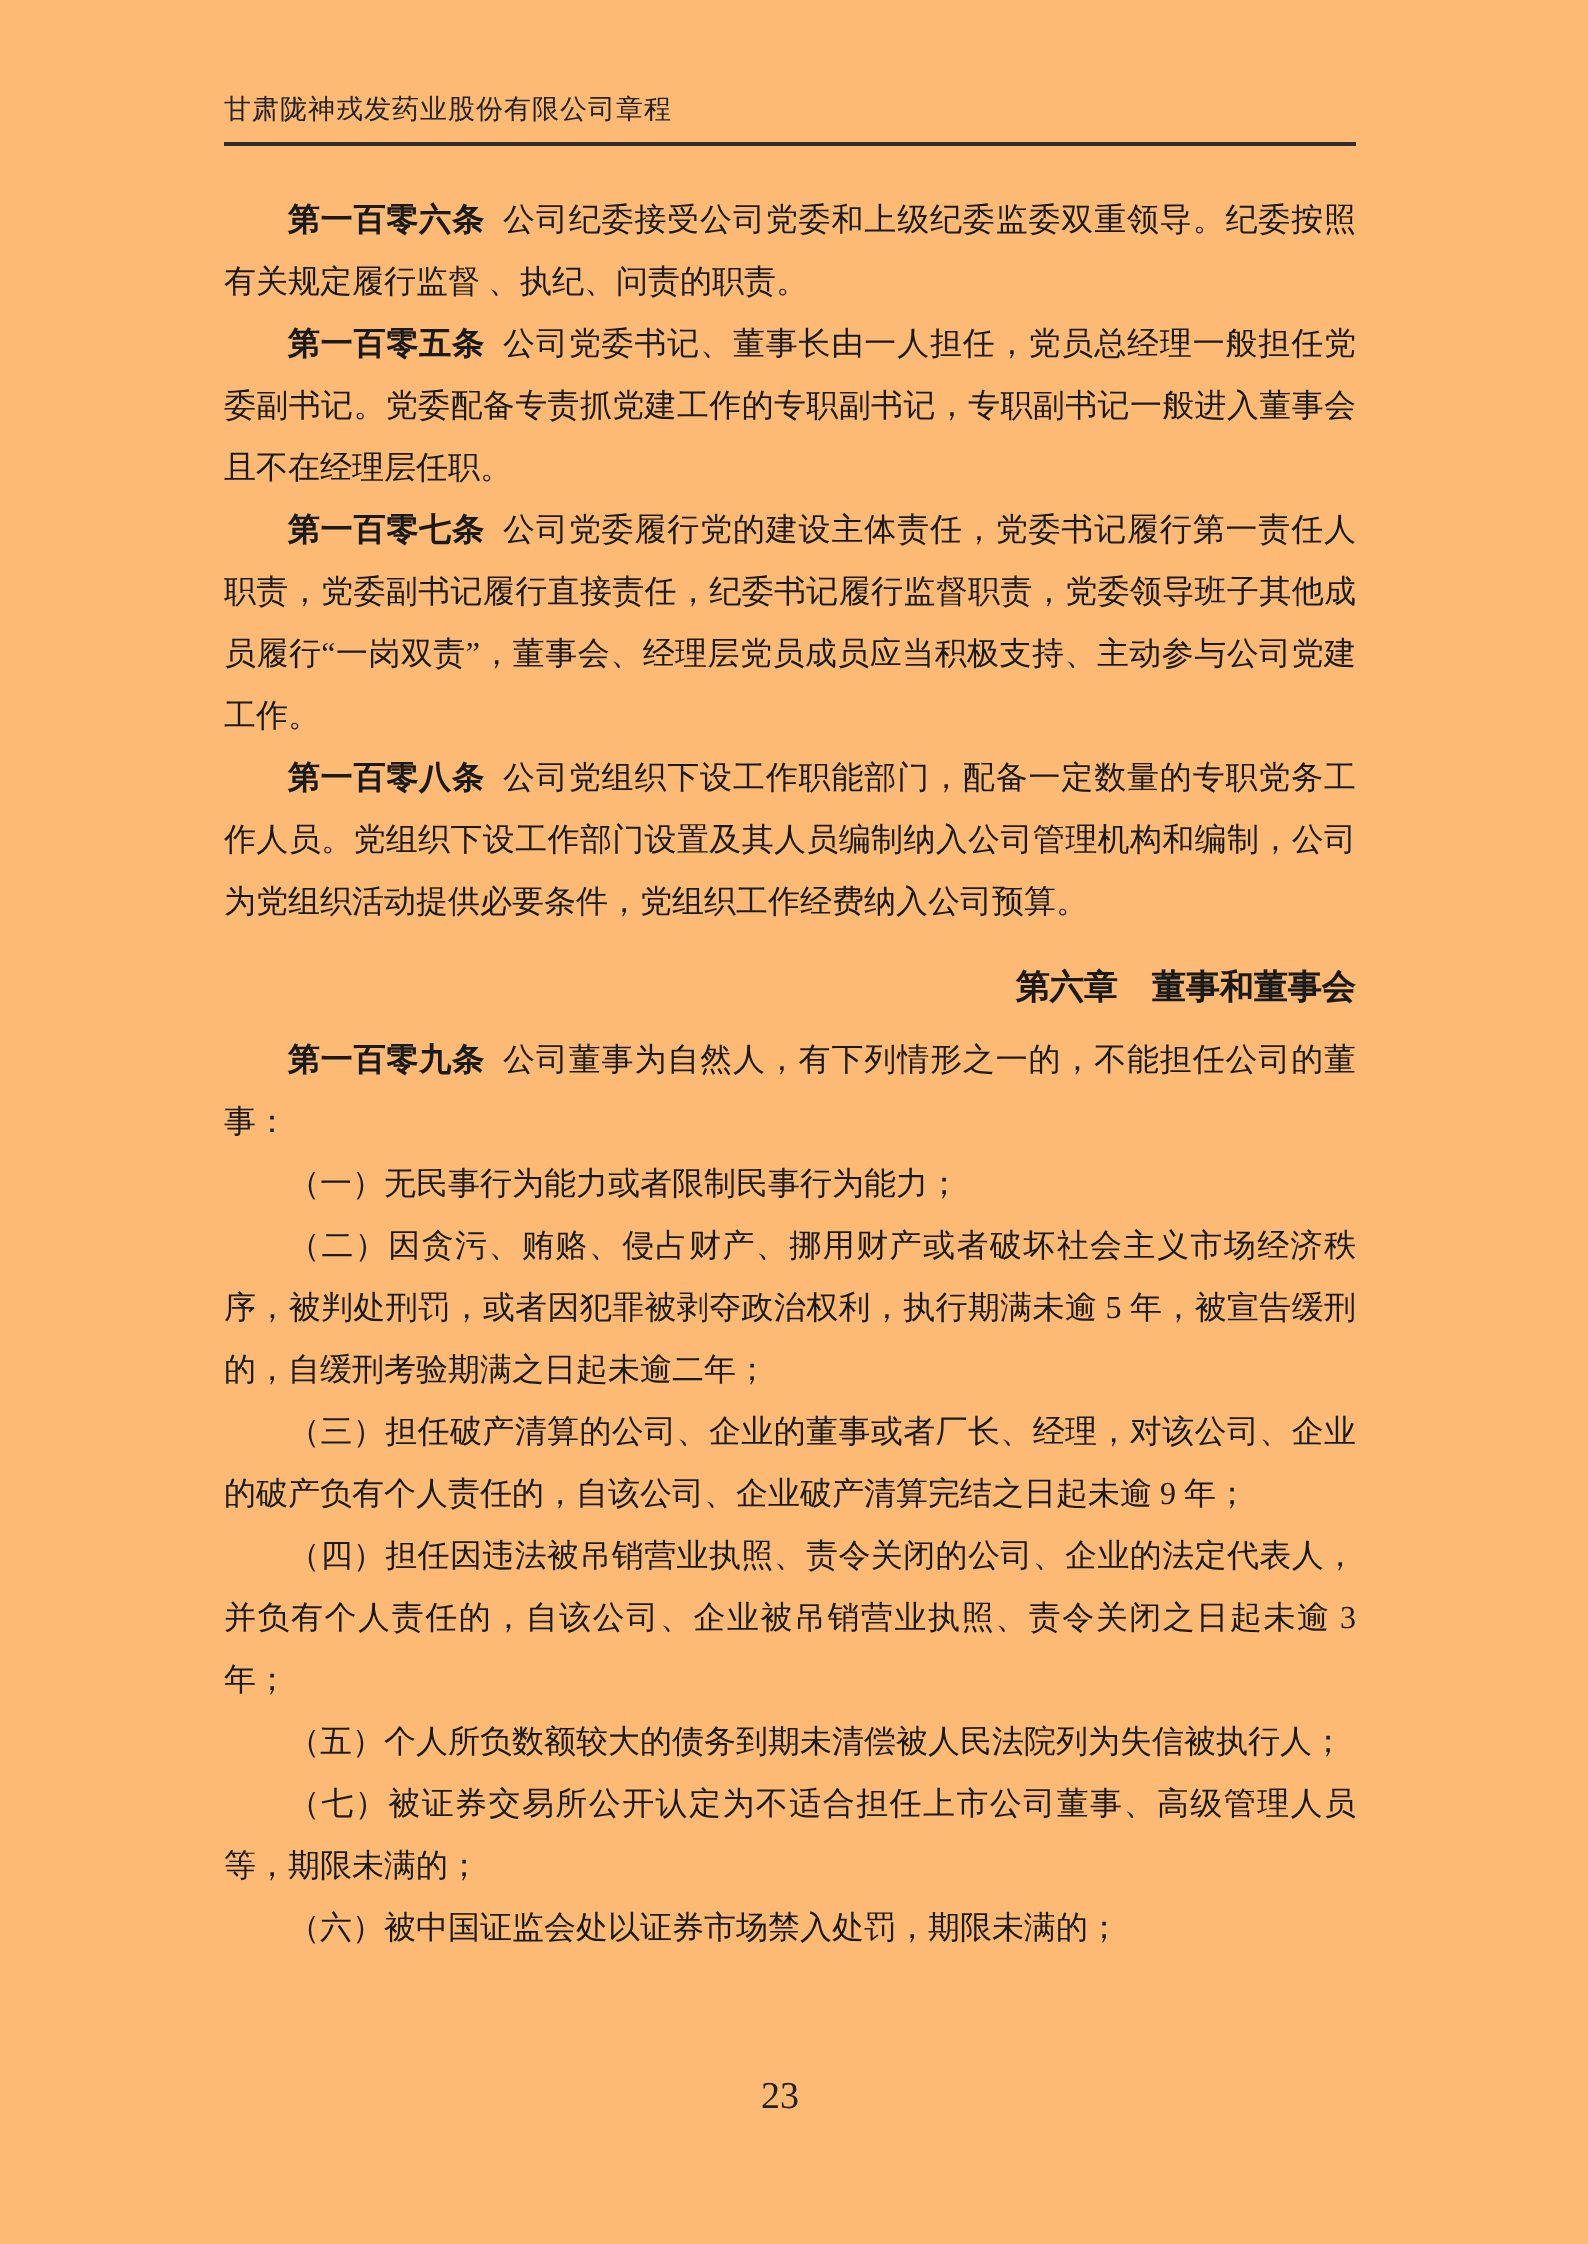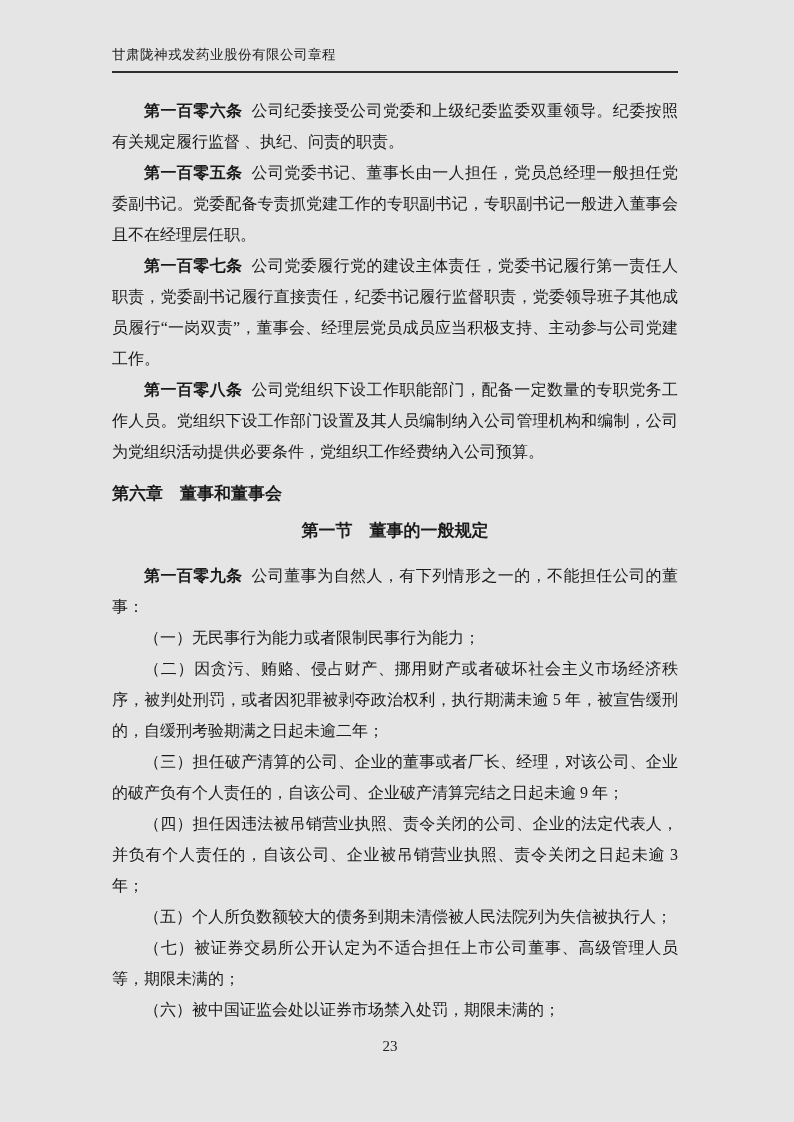--- a/index.html
+++ b/index.html
@@ -8,21 +8,21 @@
     width: 794px;
     height: 1122px;
     background: #ffffff;
     position: relative;
     font-family: "Liberation Serif", "DejaVu Serif", serif;
     color: #1a1a1a;
   }
   .page {
     position: absolute;
     inset: 0;
-    background: #e5e5e5;
+    background: #fdba74;
     overflow: hidden;
   }
   .page-header {
     position: absolute;
     left: 112px;
     width: 566px;
     top: 46px;
     padding-bottom: 7px;
     border-bottom: 2.5px solid #2e2e2e;
     font-size: 13.5px;
@@ -42,39 +42,39 @@
   .content p {
     margin: 0;
     text-indent: 2em;
   }
   .article-label {
     font-weight: bold;
     margin-right: 9px;
   }
   .chapter-heading {
     text-indent: 0 !important;
-    text-align: left;
+    text-align: right;
     font-weight: bold;
     font-size: 17px;
     margin: 11px 0 6px 0 !important;
   }
   .section-heading {
     text-indent: 0 !important;
     text-align: center;
     font-weight: bold;
     font-size: 17px;
     margin: 0 0 14px 0 !important;
   }
   .page-footer {
     position: absolute;
     left: 0;
     width: 780px;
     top: 1038px;
     text-align: center;
-    font-size: 15px;
+    font-size: 19px;
     color: #222;
   }
 </style>
 </head>
 <body>
 
 <div class="page">
 
   <div class="page-header">
     <span>甘肃陇神戎发药业股份有限公司章程</span>
@@ -85,21 +85,20 @@
     <p><span class="article-label">第一百零六条</span><span>公司纪委接受公司党委和上级纪委监委双重领导。纪委按照有关规定履行监督 、执纪、问责的职责。</span></p>
 
     <p><span class="article-label">第一百零五条</span><span>公司党委书记、董事长由一人担任，党员总经理一般担任党委副书记。党委配备专责抓党建工作的专职副书记，专职副书记一般进入董事会且不在经理层任职。</span></p>
 
     <p><span class="article-label">第一百零七条</span><span>公司党委履行党的建设主体责任，党委书记履行第一责任人职责，党委副书记履行直接责任，纪委书记履行监督职责，党委领导班子其他成员履行“一岗双责”，董事会、经理层党员成员应当积极支持、主动参与公司党建工作。</span></p>
 
     <p><span class="article-label">第一百零八条</span><span>公司党组织下设工作职能部门，配备一定数量的专职党务工作人员。党组织下设工作部门设置及其人员编制纳入公司管理机构和编制，公司为党组织活动提供必要条件，党组织工作经费纳入公司预算。</span></p>
 
     <p class="chapter-heading">第六章　董事和董事会</p>
 
-    <p class="section-heading">第一节　董事的一般规定</p>
 
     <p><span class="article-label">第一百零九条</span><span>公司董事为自然人，有下列情形之一的，不能担任公司的董事：</span></p>
 
     <p>（一）无民事行为能力或者限制民事行为能力；</p>
     <p>（二）因贪污、贿赂、侵占财产、挪用财产或者破坏社会主义市场经济秩序，被判处刑罚，或者因犯罪被剥夺政治权利，执行期满未逾 5 年，被宣告缓刑的，自缓刑考验期满之日起未逾二年；</p>
     <p>（三）担任破产清算的公司、企业的董事或者厂长、经理，对该公司、企业的破产负有个人责任的，自该公司、企业破产清算完结之日起未逾 9 年；</p>
     <p>（四）担任因违法被吊销营业执照、责令关闭的公司、企业的法定代表人，并负有个人责任的，自该公司、企业被吊销营业执照、责令关闭之日起未逾 3 年；</p>
     <p>（五）个人所负数额较大的债务到期未清偿被人民法院列为失信被执行人；</p>
     <p>（七）被证券交易所公开认定为不适合担任上市公司董事、高级管理人员等，期限未满的；</p>
     <p>（六）被中国证监会处以证券市场禁入处罚，期限未满的；</p>

